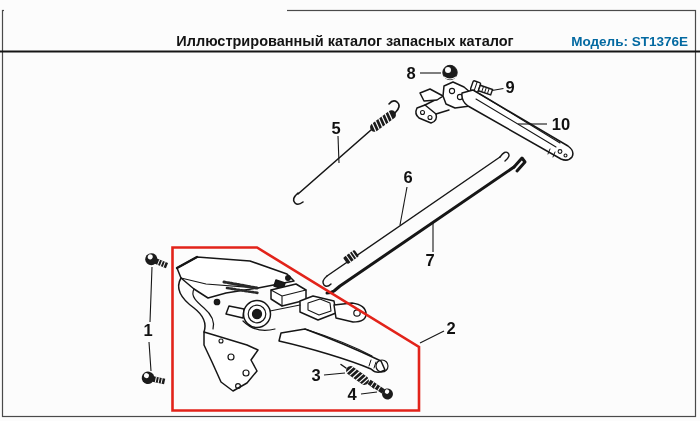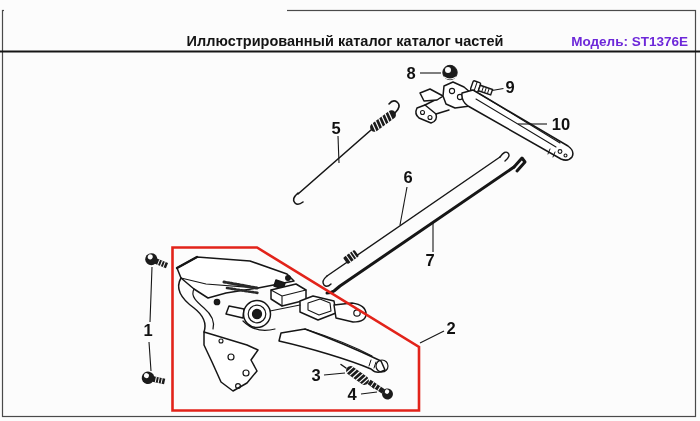--- a/index.html
+++ b/index.html
@@ -23,21 +23,21 @@
     font-size:15px;color:#151515;text-align:right;margin-top:-1px;padding-right:6px;
     text-shadow:-1px -1px 0 #e6b800,1px -1px 0 #e6b800,-1px 1px 0 #e6b800,1px 1px 0 #e6b800;
   }
   .swoosh{height:2px;background:#e6b800;width:118px;margin:1px 4px 0 auto;border-radius:2px;}
   .title{
     position:absolute;left:175px;top:33px;width:340px;text-align:center;
     font-size:14.5px;font-weight:600;color:#141414;white-space:nowrap;
   }
   .model{
     position:absolute;right:12px;top:34px;
-    font-size:13.5px;font-weight:600;color:#6d28d9;white-space:nowrap;
+    font-size:13.5px;font-weight:600;color:#0369a1;white-space:nowrap;
   }
 </style>
 </head>
 <body>
 
 <div class="page">
 
   <svg width="700" height="421" viewBox="0 0 700 421">
 
     <g>
@@ -198,17 +198,17 @@
       <text x="336" y="134">5</text>
       <text x="408" y="183">6</text>
       <text x="430" y="266">7</text>
       <text x="411" y="79">8</text>
       <text x="510" y="93">9</text>
       <text x="561" y="130">10</text>
     </g>
   </svg>
 
 
-  <div class="title">Иллюстрированный каталог каталог частей</div>
+  <div class="title">Иллюстрированный каталог запасных каталог</div>
 
   <div class="model">Модель: ST1376E</div>
 
 </div>
 
 </body></html>

